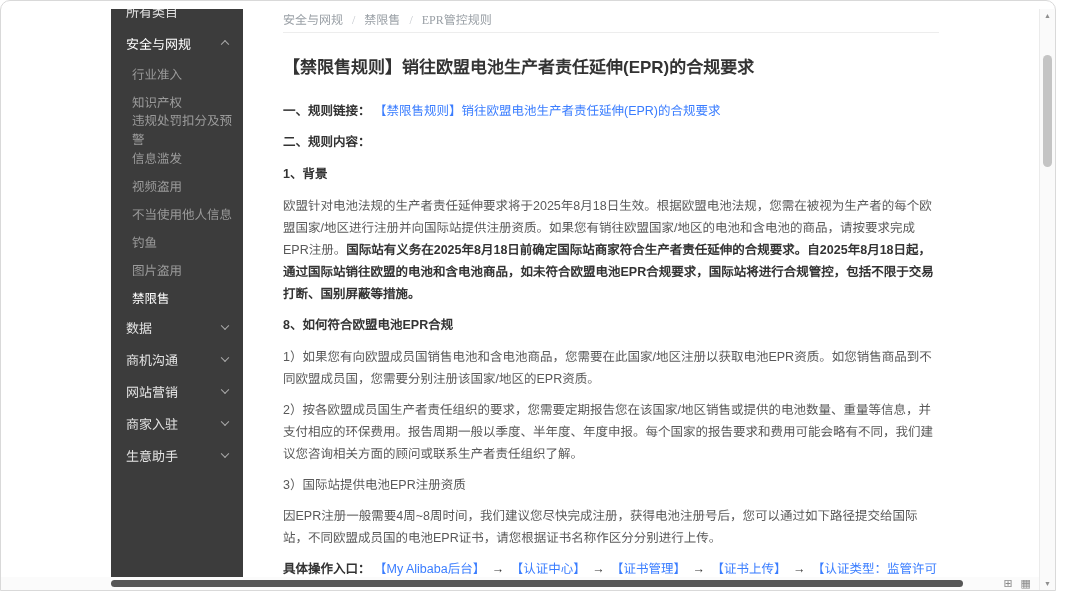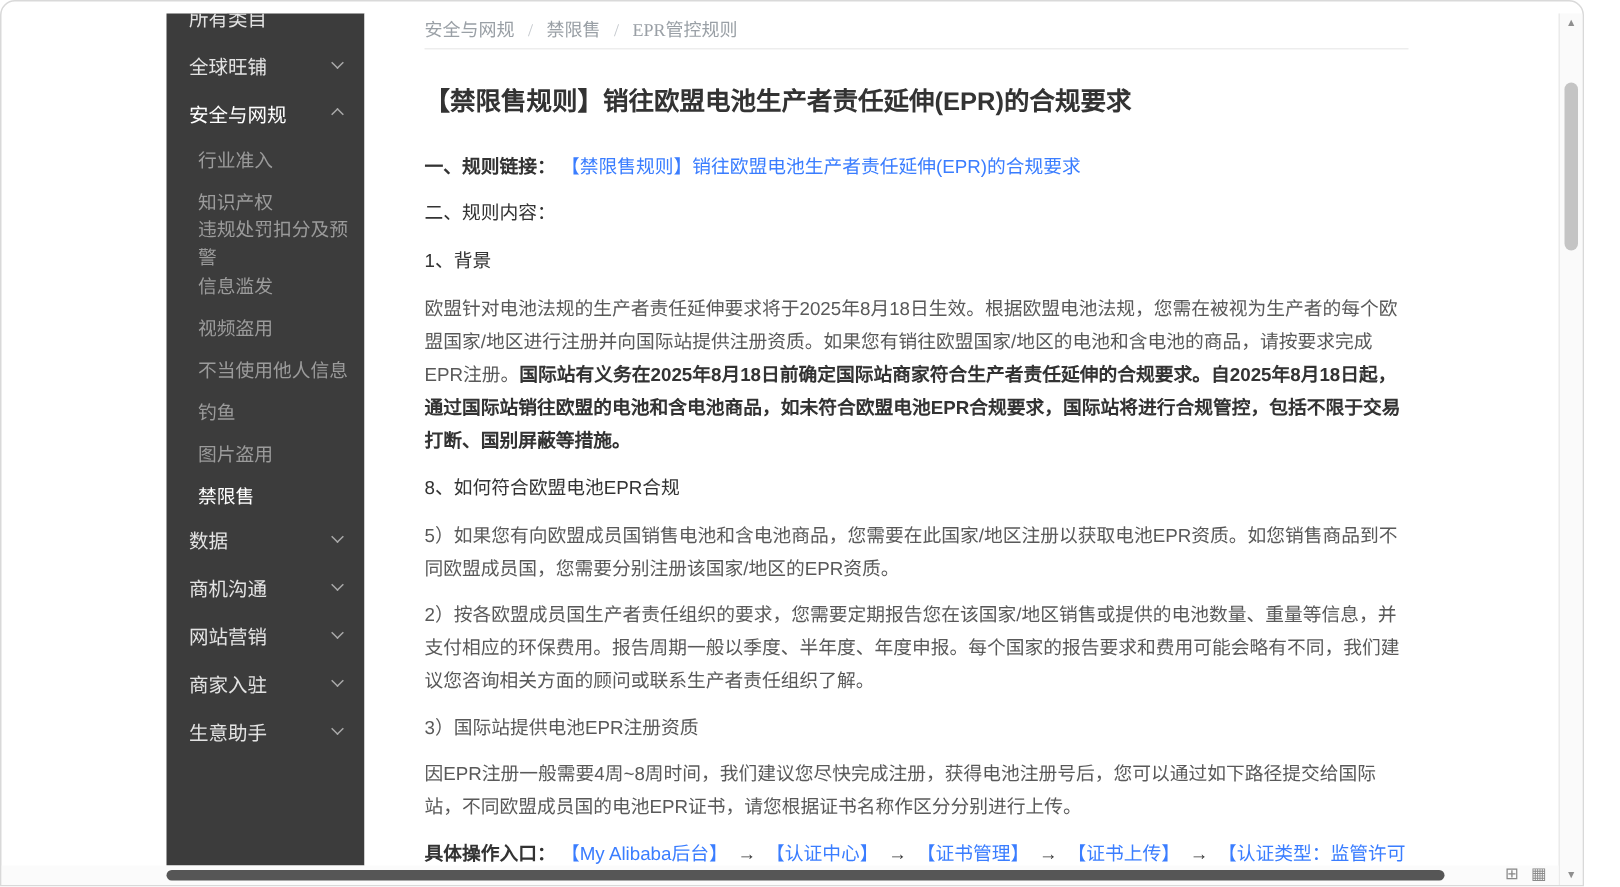--- a/index.html
+++ b/index.html
@@ -27,21 +27,21 @@
   
   .main{position:absolute;left:242px;right:16px;top:8px;bottom:13px;background:#fff;
     padding:0 100px 0 40px;overflow:hidden;}
   .breadcrumb{height:24px;line-height:22px;font-size:12px;color:#9aa0a6;
     border-bottom:1px solid #ededed;font-family:Liberation Serif, serif;}
   .breadcrumb .sep{margin:0 6px;color:#c3c7cc;}
   .crumb{color:#9aa0a6;text-decoration:none;}
   h1.title{margin:20px 0 22px;font-size:17px;font-weight:700;color:var(--heading);}
   .body{font-size:12.5px;line-height:22px;color:var(--text);}
   .line{margin-bottom:9px;}
-  .h{font-weight:400;color:var(--heading);margin:4px 0 10px;}
+  .h{font-weight:700;color:var(--heading);margin:4px 0 10px;}
   .b{font-weight:700;color:var(--heading);}
   .lnk{color:var(--link);text-decoration:none;cursor:pointer;}
   .arrow{color:#333;margin:0 3px;}
   
   .vscroll{position:absolute;right:0;top:8px;bottom:0;width:16px;background:#fafafa;border-left:1px solid #ebebeb;}
   .vscroll .arr{position:absolute;left:0;width:100%;text-align:center;font-size:7px;color:#8f8f8f;cursor:pointer;}
   .vscroll .arr.up{top:3px;}
   .vscroll .arr.dn{bottom:3px;}
   .vthumb{position:absolute;left:3px;top:46px;width:9px;height:112px;background:#c4c4c4;border-radius:5px;cursor:pointer;}
   .hscroll{position:absolute;left:0;right:16px;bottom:0;height:13px;background:#fbfbfb;}
@@ -51,24 +51,20 @@
 </style>
 </head>
 <body>
 
 <div class="screen">
 
   <aside class="sidebar">
     <div class="side-list">
       <div class="side-item">
         <span>所有类目</span>
-      </div>
-      <div class="side-item">
-        <span>全球旺铺</span>
-        <span class="chev down"></span>
       </div>
       <div class="side-item expanded">
         <span>安全与网规</span>
         <span class="chev up"></span>
       </div>
       <div class="side-item sub">
         <span>行业准入</span>
       </div>
       <div class="side-item sub">
         <span>知识产权</span>
@@ -132,21 +128,21 @@
       <p class="line">
         <span class="b">一、规则链接：</span>
         <a class="lnk">【禁限售规则】销往欧盟电池生产者责任延伸(EPR)的合规要求</a>
       </p>
       <p class="line h">二、规则内容：</p>
       <p class="line h">1、背景</p>
       <p class="line">
         <span>欧盟针对电池法规的生产者责任延伸要求将于2025年8月18日生效。根据欧盟电池法规，您需在被视为生产者的每个欧盟国家/地区进行注册并向国际站提供注册资质。如果您有销往欧盟国家/地区的电池和含电池的商品，请按要求完成EPR注册。</span><span class="b">国际站有义务在2025年8月18日前确定国际站商家符合生产者责任延伸的合规要求。自2025年8月18日起，通过国际站销往欧盟的电池和含电池商品，如未符合欧盟电池EPR合规要求，国际站将进行合规管控，包括不限于交易打断、国别屏蔽等措施。</span>
       </p>
       <p class="line h">8、如何符合欧盟电池EPR合规</p>
-      <p class="line">5）如果您有向欧盟成员国销售电池和含电池商品，您需要在此国家/地区注册以获取电池EPR资质。如您销售商品到不同欧盟成员国，您需要分别注册该国家/地区的EPR资质。</p>
+      <p class="line">1）如果您有向欧盟成员国销售电池和含电池商品，您需要在此国家/地区注册以获取电池EPR资质。如您销售商品到不同欧盟成员国，您需要分别注册该国家/地区的EPR资质。</p>
       <p class="line">2）按各欧盟成员国生产者责任组织的要求，您需要定期报告您在该国家/地区销售或提供的电池数量、重量等信息，并支付相应的环保费用。报告周期一般以季度、半年度、年度申报。每个国家的报告要求和费用可能会略有不同，我们建议您咨询相关方面的顾问或联系生产者责任组织了解。</p>
       <p class="line">3）国际站提供电池EPR注册资质</p>
       <p class="line">因EPR注册一般需要4周~8周时间，我们建议您尽快完成注册，获得电池注册号后，您可以通过如下路径提交给国际站，不同欧盟成员国的电池EPR证书，请您根据证书名称作区分分别进行上传。</p>
       <p class="line">
         <span class="b">具体操作入口：</span>
         <a class="lnk">【My Alibaba后台】</a>
         <span class="arrow">→</span>
         <a class="lnk">【认证中心】</a>
         <span class="arrow">→</span>
         <a class="lnk">【证书管理】</a>

